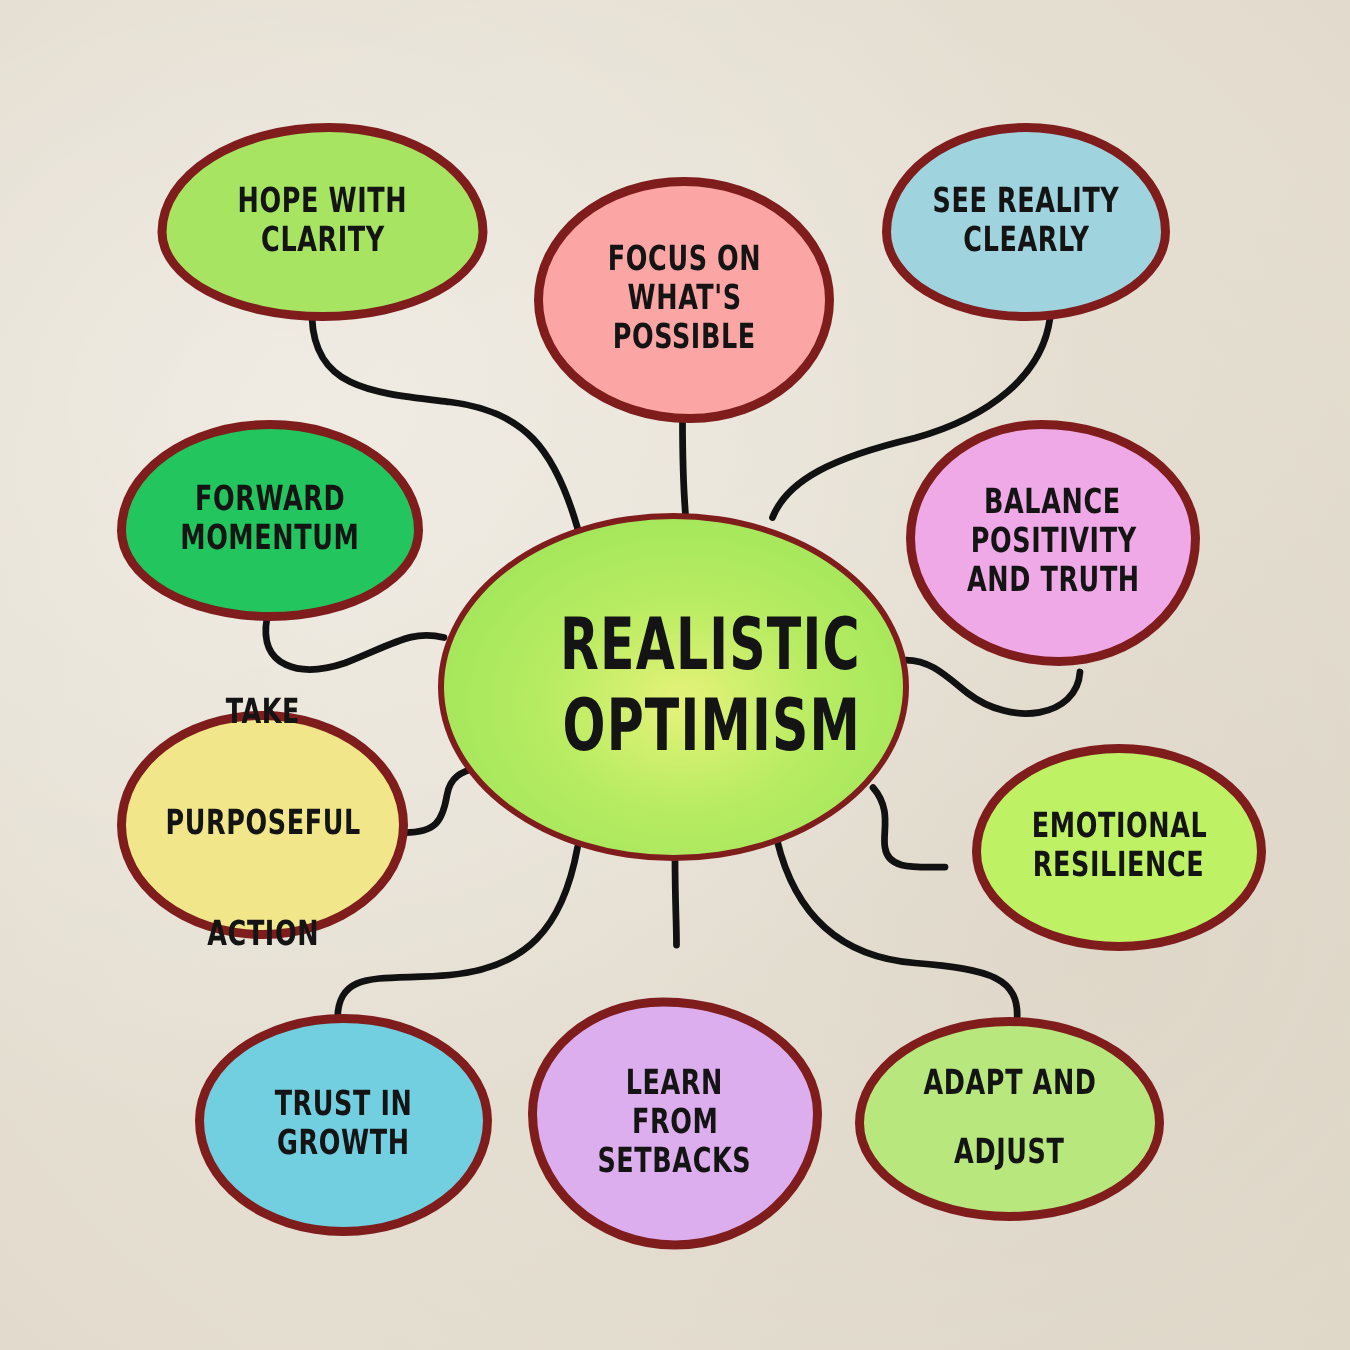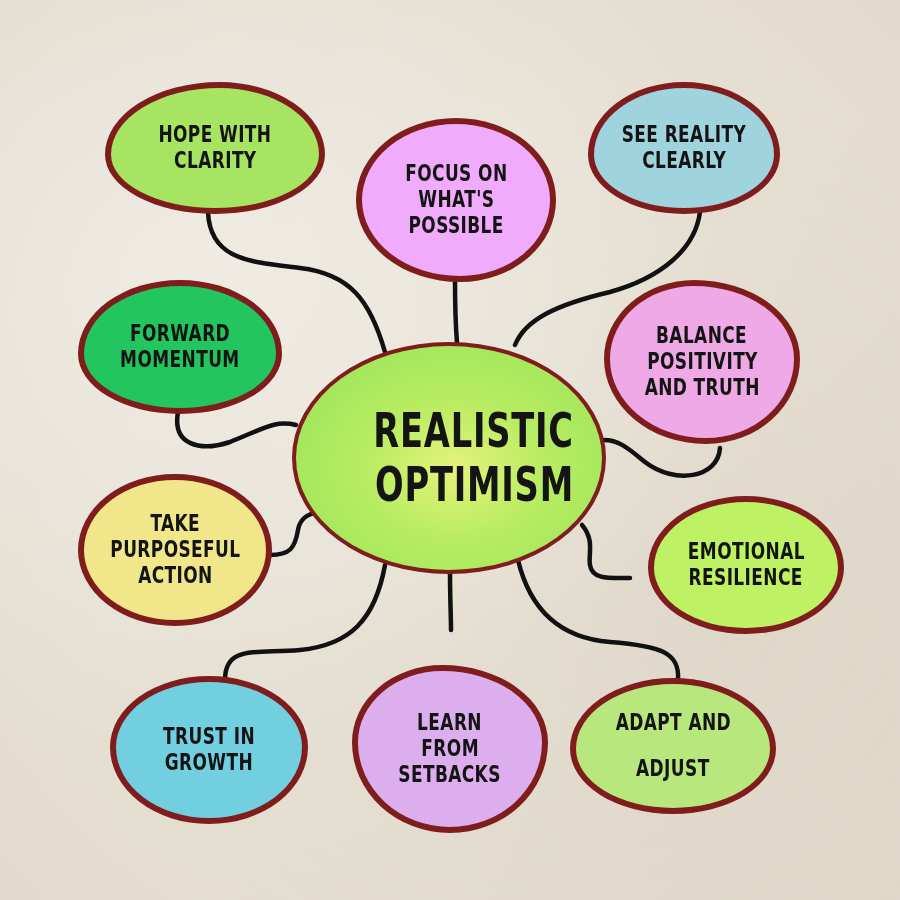--- a/index.html
+++ b/index.html
@@ -84,21 +84,21 @@
 
     <path d="M 518 560 C 530 610, 560 638, 610 642 C 660 646, 680 652, 678 680"></path>
   </g>
 </svg>
 
 <div class="node" style="left:105px; top:82px; width:220px; height:132px; border-radius:52% 48% 50% 50% / 55% 55% 45% 45%; background:#a6e462;">
   <span class="line">HOPE WITH</span>
   <span class="line">CLARITY</span>
 </div>
 
-<div class="node" style="left:356px; top:118px; width:200px; height:164px; border-radius:50% 50% 48% 52% / 50% 50% 50% 50%; background:#f0abfc;">
+<div class="node" style="left:356px; top:118px; width:200px; height:164px; border-radius:50% 50% 48% 52% / 50% 50% 50% 50%; background:#fca5a5;">
   <span class="line">FOCUS ON</span>
   <span class="line">WHAT'S</span>
   <span class="line">POSSIBLE</span>
 </div>
 
 <div class="node" style="left:588px; top:82px; width:192px; height:132px; border-radius:50% 50% 50% 50% / 55% 55% 45% 45%; background:#9fd3de;align-items:center;">
   <span class="line">SEE REALITY</span>
   <span class="line">CLEARLY</span>
 </div>
 
@@ -106,32 +106,32 @@
   <span class="line">FORWARD</span>
   <span class="line">MOMENTUM</span>
 </div>
 
 <div class="node" style="left:604px; top:280px; width:196px; height:164px; border-radius:46% 54% 48% 52% / 48% 48% 52% 52%; background:#efa9e6;">
   <span class="line">BALANCE</span>
   <span class="line">POSITIVITY</span>
   <span class="line">AND TRUTH</span>
 </div>
 
-<div class="node" style="left:78px; top:474px; width:194px; height:152px; border-radius:50% 50% 50% 50% / 50% 50% 50% 50%; background:#f1e78a;">
+<div class="node" style="left:78px; top:474px; width:194px; height:152px; border-radius:50% 50% 50% 50% / 50% 50% 50% 50%; background:#f1e78a;gap:48px;">
   <span class="line">TAKE</span>
   <span class="line">PURPOSEFUL</span>
   <span class="line">ACTION</span>
 </div>
 
 <div class="node" style="left:648px; top:496px; width:196px; height:138px; border-radius:50% 50% 50% 50% / 52% 52% 48% 48%; background:#bef264;text-align:right;">
   <span class="line">EMOTIONAL</span>
   <span class="line">RESILIENCE</span>
 </div>
 
-<div class="node" style="left:110px; top:676px; width:198px; height:148px; border-radius:50% 50% 50% 50% / 48% 48% 52% 52%; background:#72cfe0;">
+<div class="node" style="left:130px; top:676px; width:198px; height:148px; border-radius:50% 50% 50% 50% / 48% 48% 52% 52%; background:#72cfe0;">
   <span class="line">TRUST IN</span>
   <span class="line">GROWTH</span>
 </div>
 
 <div class="node" style="left:352px; top:665px; width:196px; height:168px; border-radius:46% 54% 50% 50% / 46% 46% 54% 54%; background:#dcaeed;">
   <span class="line">LEARN</span>
   <span class="line">FROM</span>
   <span class="line">SETBACKS</span>
 </div>
 

